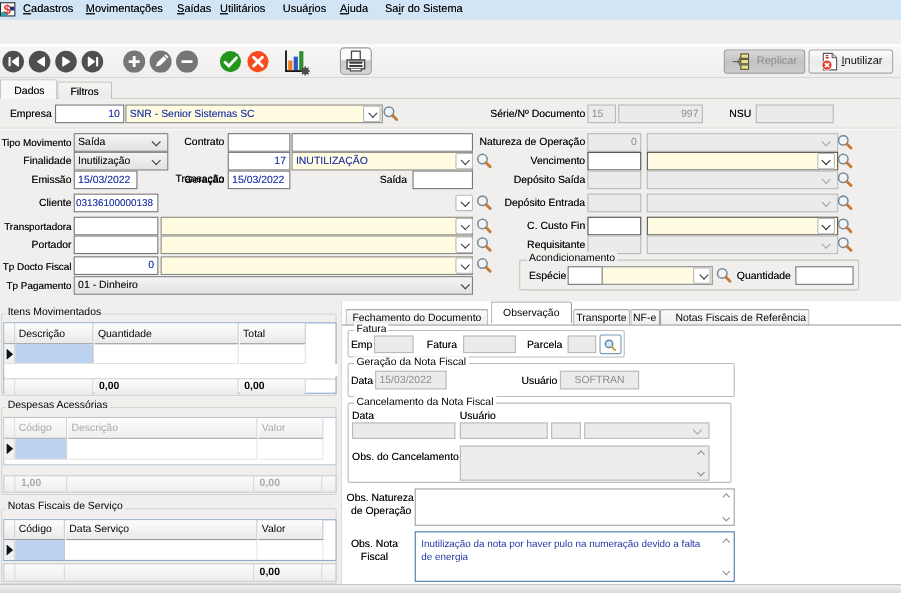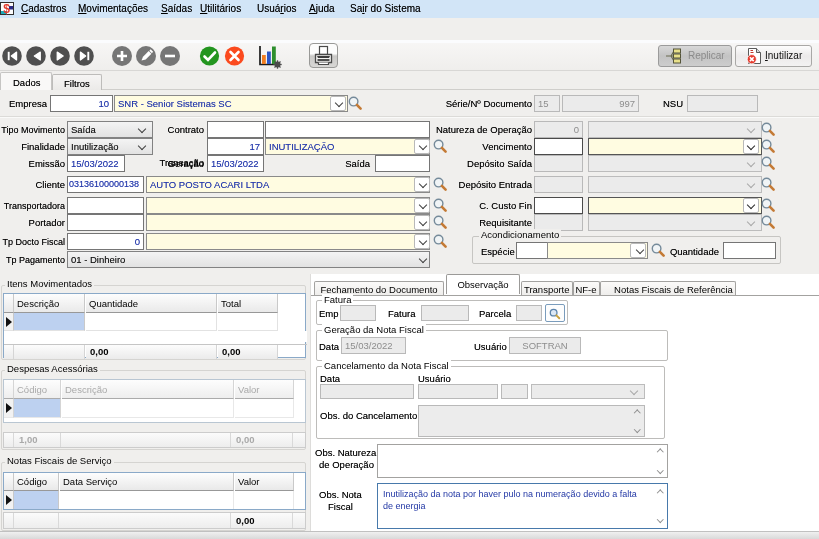--- a/index.html
+++ b/index.html
@@ -191,21 +191,20 @@
     <div class="inpd" style="left:534px;top:65px;width:49px;height:17px;"></div>
     <div class="cmbd" style="left:588px;top:65px;width:174px;height:17px;"></div>
     <div class="chev chevd" style="left:748px;top:70px;"></div>
     <svg class="mag" style="left:761px;top:66px;" width="15" height="15" viewBox="0 0 15 15">
         <circle cx="5.6" cy="5.6" r="4.3" fill="#f0f4f6" stroke="#758a9a" stroke-width="1.4"></circle>
         <path d="M8.9 8.9 L12.6 12.6" stroke="#c47a35" stroke-width="2.6" stroke-linecap="round"></path>
       </svg>
 
     <div class="lbl" style="right:754px;top:89px;">Cliente</div>
     <div class="inp" style="left:67px;top:86px;width:77px;height:17px;padding:0 1px;font-size:9px;">03136100000138</div>
-    <div class="cmby" style="left:146px;top:86px;width:284px;height:17px;">AUTO POSTO ACARI LTDA</div>
     <div class="cbtn" style="left:414px;top:87px;"></div>
       <div class="chev" style="left:420px;top:91px;"></div>
     <svg class="mag" style="left:433px;top:87px;" width="15" height="15" viewBox="0 0 15 15">
         <circle cx="5.6" cy="5.6" r="4.3" fill="#f0f4f6" stroke="#758a9a" stroke-width="1.4"></circle>
         <path d="M8.9 8.9 L12.6 12.6" stroke="#c47a35" stroke-width="2.6" stroke-linecap="round"></path>
       </svg>
     <div class="lbl" style="right:287px;top:89px;">Depósito Entrada</div>
     <div class="inpd" style="left:534px;top:86px;width:49px;height:17px;"></div>
     <div class="cmbd" style="left:588px;top:86px;width:174px;height:17px;"></div>
     <div class="chev chevd" style="left:748px;top:91px;"></div>

